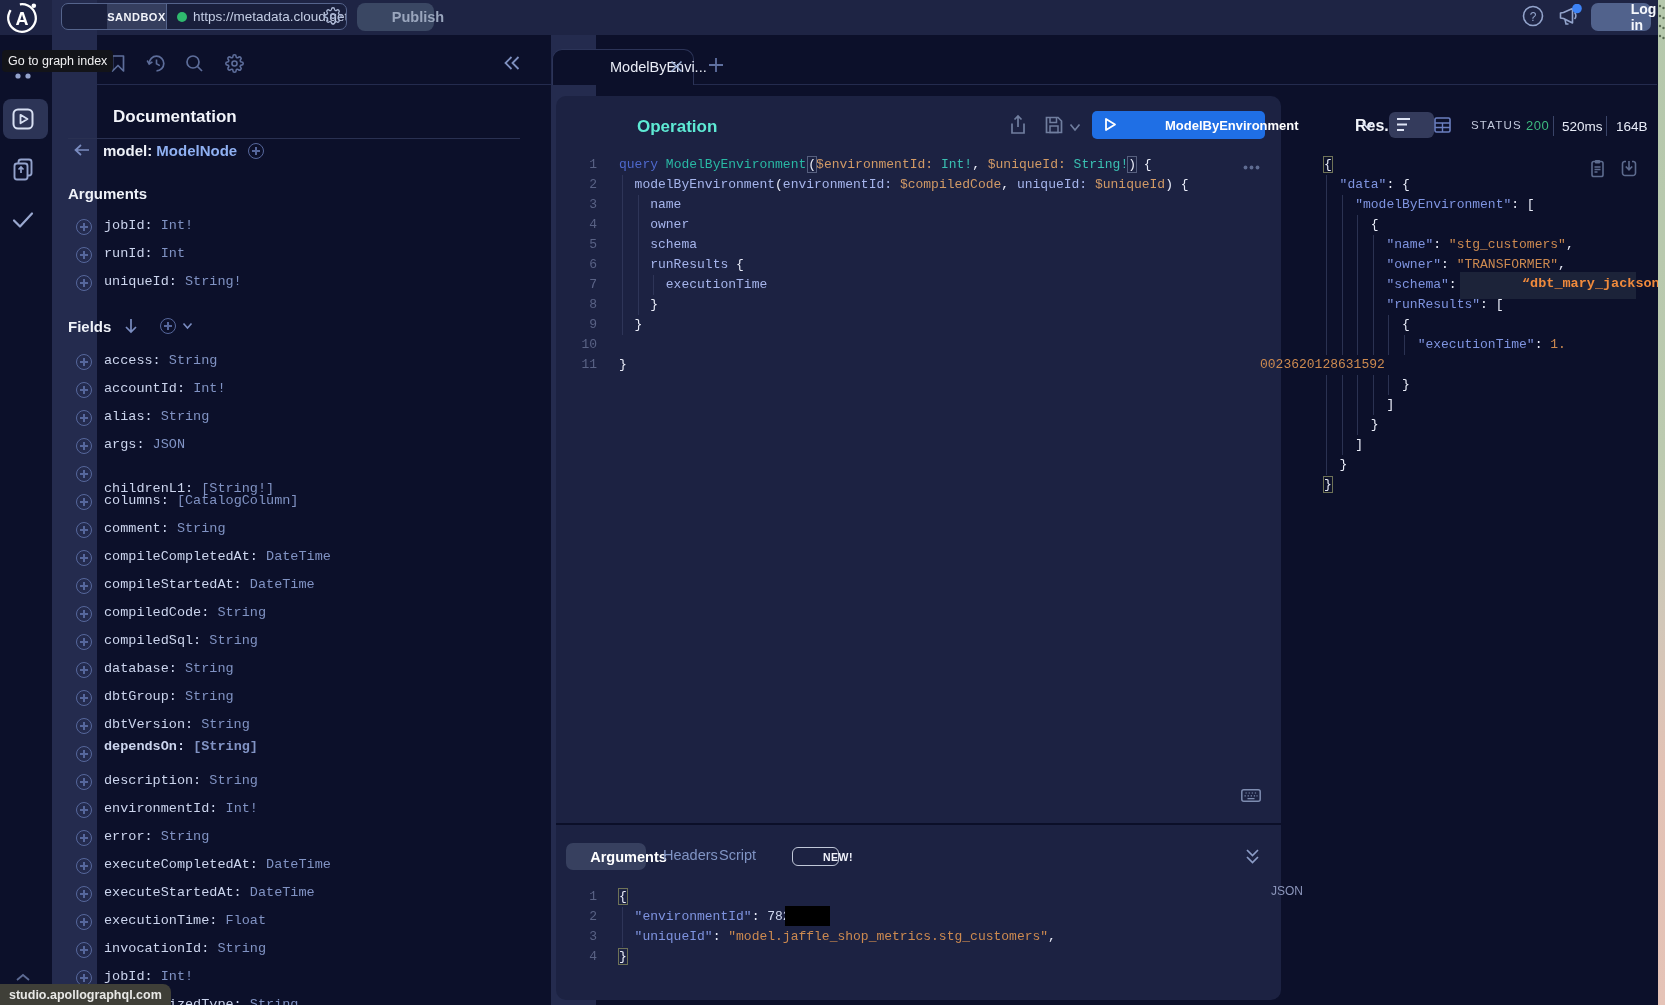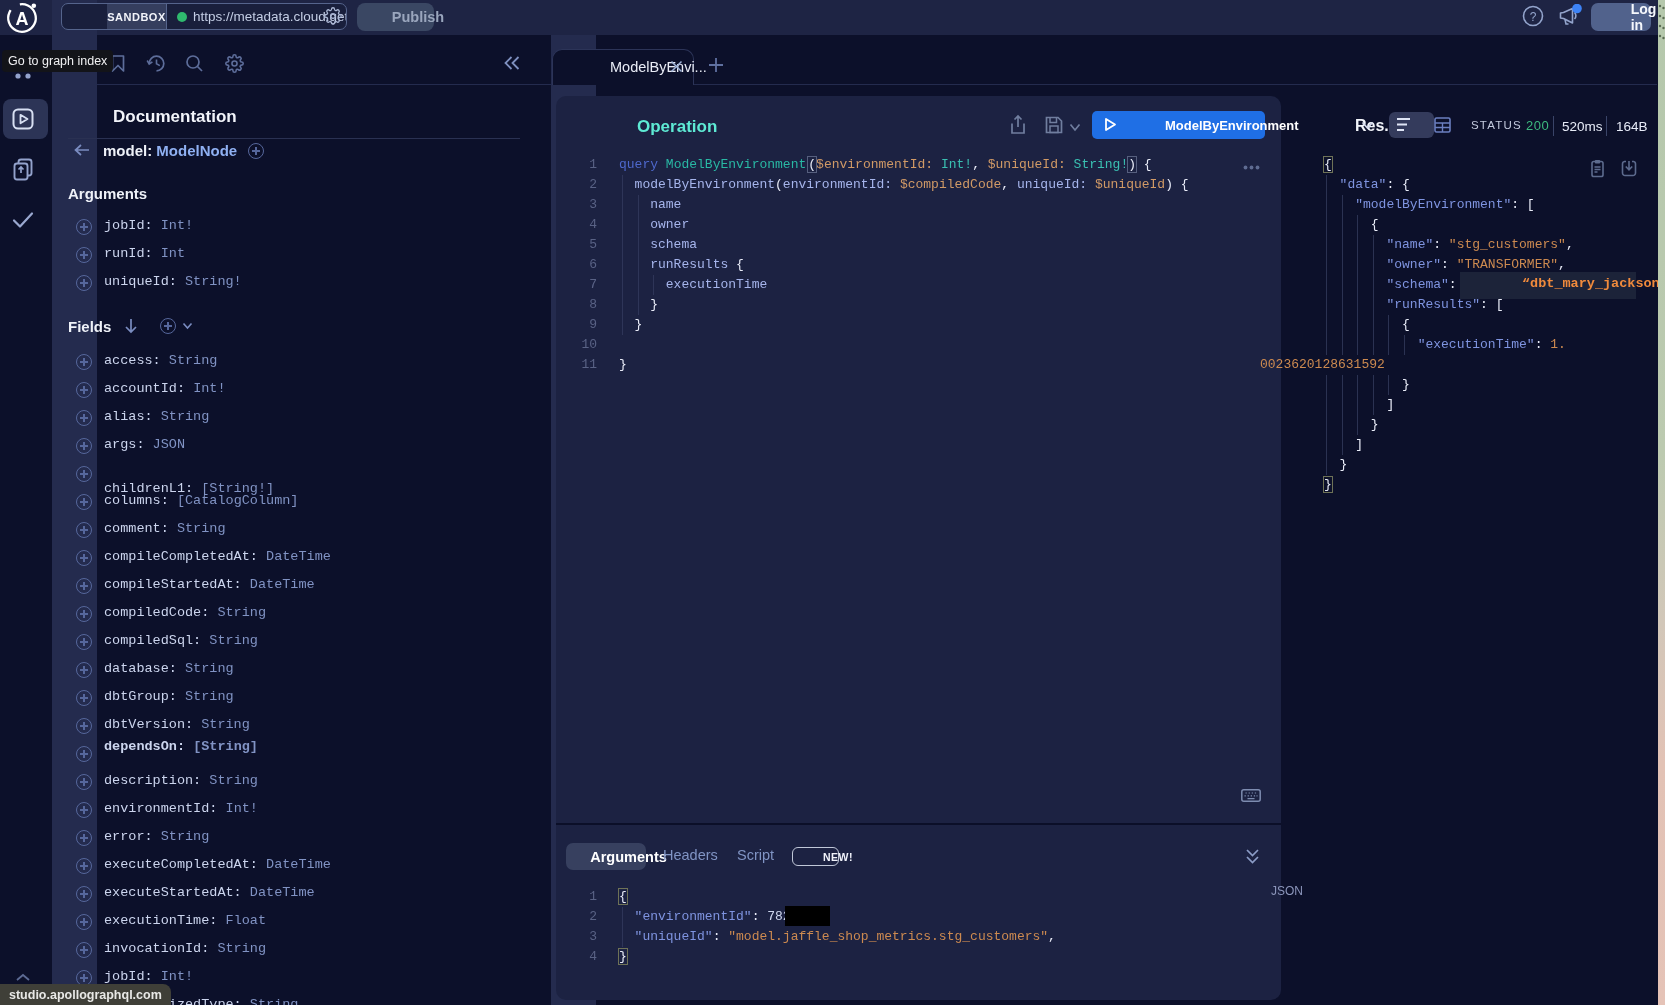--- a/index.html
+++ b/index.html
@@ -122,21 +122,21 @@
   <div class="cl" style="left:619px;top:295px;">    }</div>
   <div class="cl" style="left:619px;top:315px;">  }</div>
   <div class="cl" style="left:619px;top:355px;">}</div>
   <div class="guide" style="left:622px;top:175px;height:160px;"></div>
   <div class="guide" style="left:637.6px;top:195px;height:120px;"></div>
   <div class="guide" style="left:653.2px;top:275px;height:20px;"></div>
   </div>
 
   <div class="abs" id="vartab">Arguments</div>
   <div class="vtab" style="left:663px;">Headers</div>
-  <div class="vtab" style="left:737px;">Script</div>
+  <div class="vtab" style="left:719px;">Script</div>
   <div class="abs" id="newbadge">NEW!</div>
   <div class="abs" id="jsonlabel">JSON</div>
   <div id="varcode">
   <div class="ln" style="left:565px;top:887px;">1</div>
   <div class="ln" style="left:565px;top:907px;">2</div>
   <div class="ln" style="left:565px;top:927px;">3</div>
   <div class="ln" style="left:565px;top:947px;">4</div>
   <div class="cl" style="left:619px;top:887px;"><span class="bm">{</span></div>
   <div class="cl" style="left:619px;top:907px;">  <span class="key">"environmentId"</span>: <span class="num">782</span>  ,</div>
   <div class="cl" style="left:619px;top:927px;">  <span class="key">"uniqueId"</span>: <span class="str">"model.jaffle_shop_metrics.stg_customers"</span>,</div>

